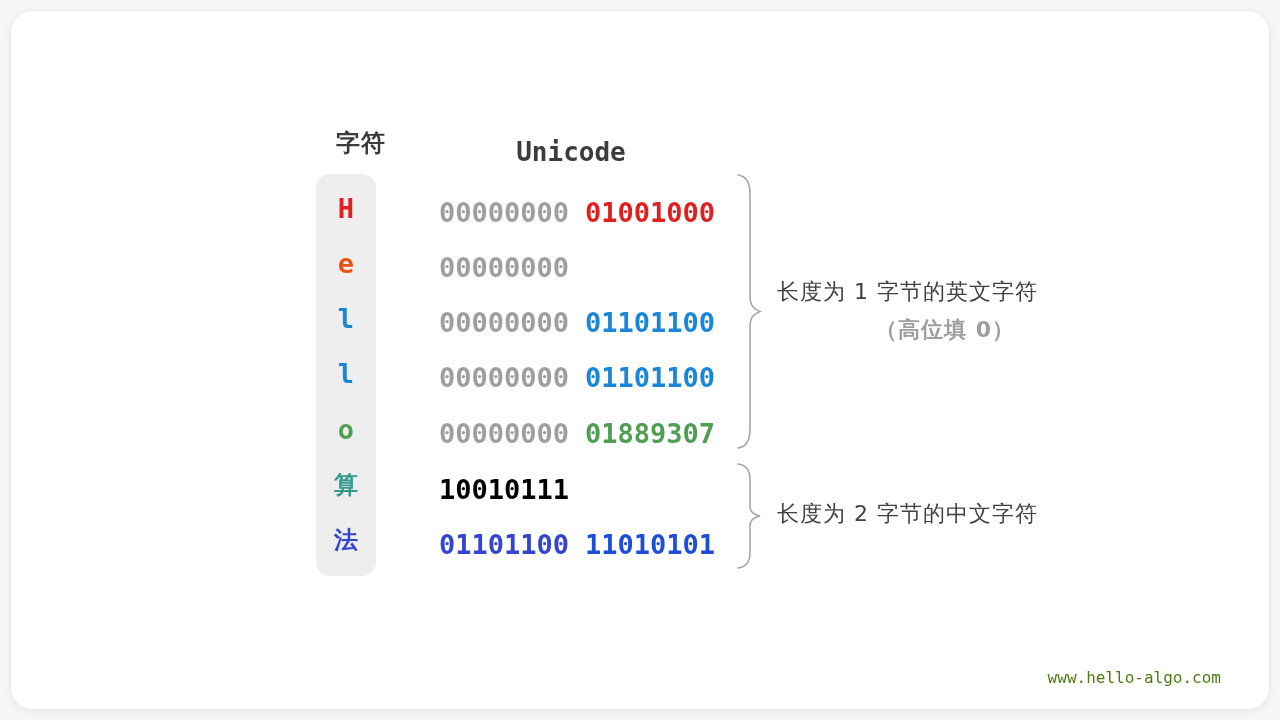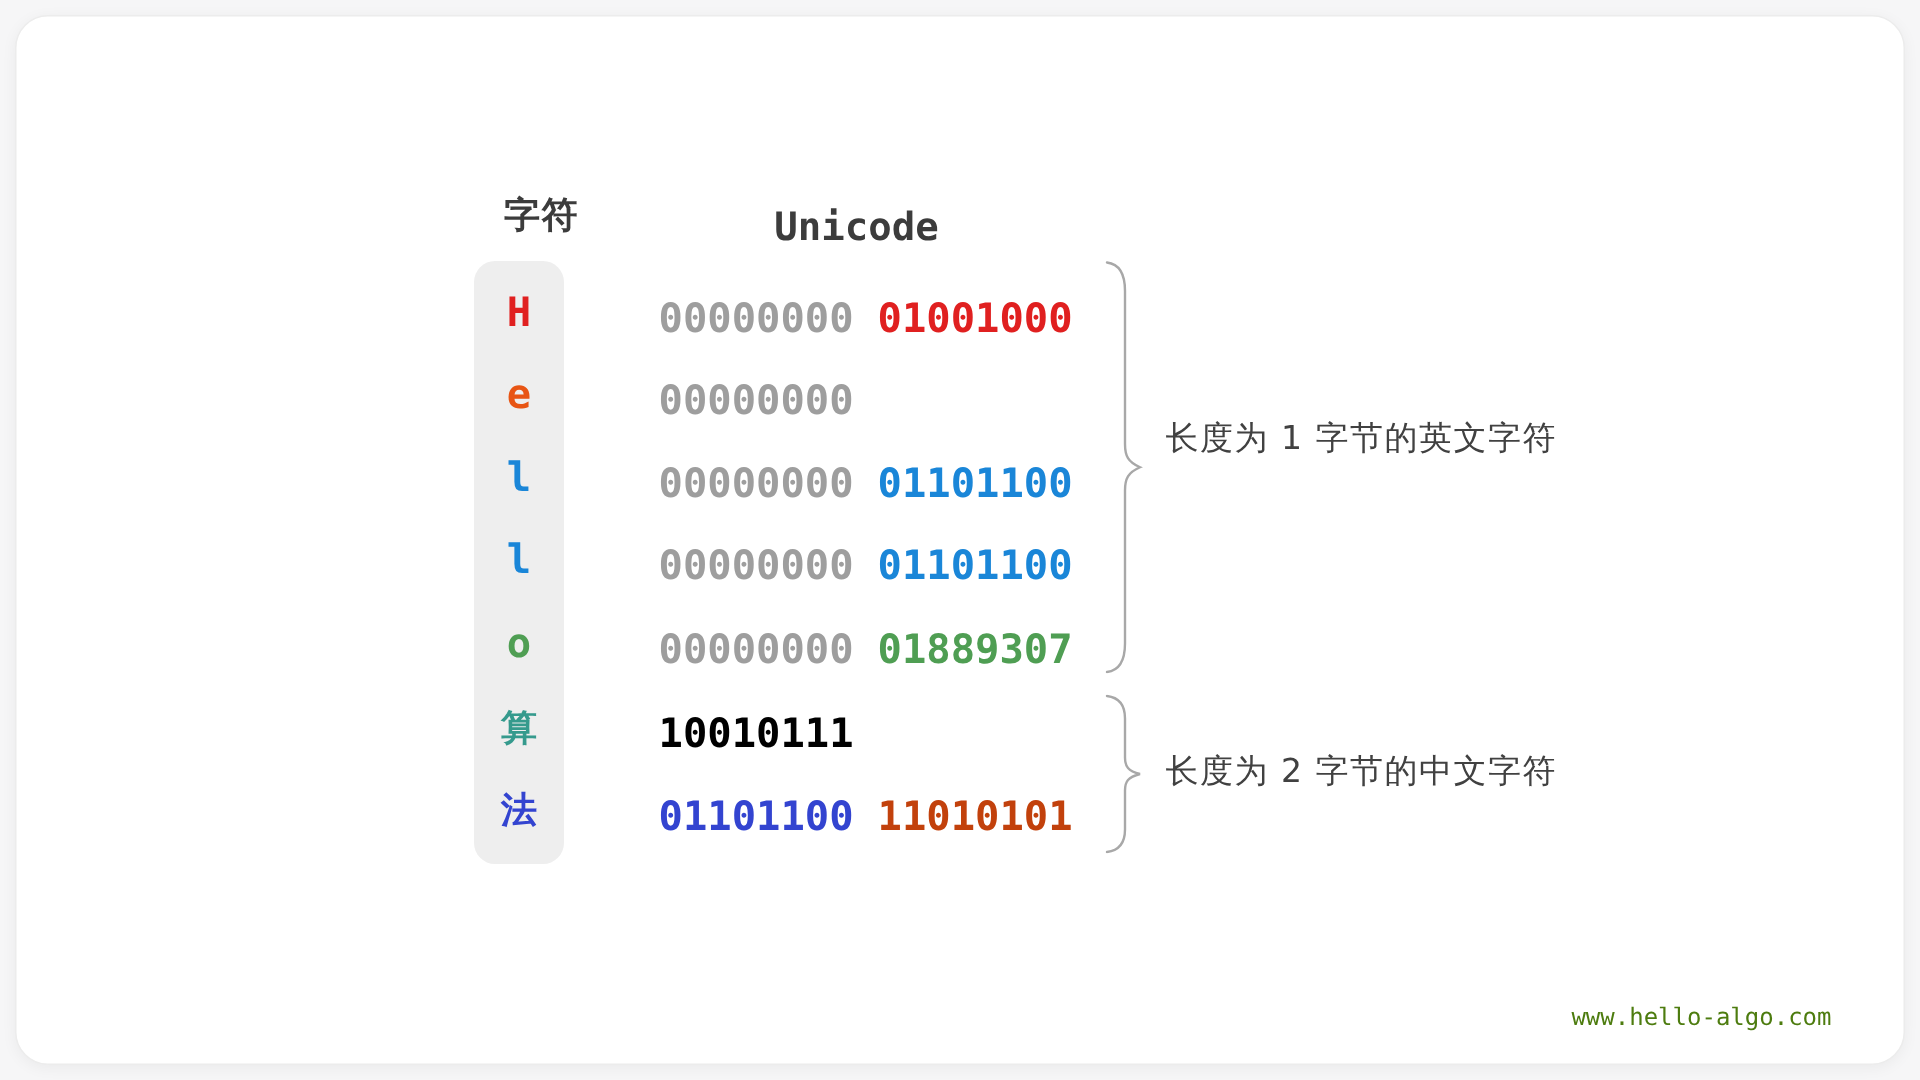--- a/index.html
+++ b/index.html
@@ -131,32 +131,33 @@
           <span class="byte" style="color: rgb(158, 158, 158);">00000000</span>
           <span class="byte" style="color: rgb(79, 158, 83);">01889307</span>
         </div>
         <div class="char-cell cjk" style="top: 454px; color: rgb(53, 154, 141);">算</div>
         <div class="code-cell" style="top: 454px;">
           <span class="byte" style="color: #000000;">10010111</span>
         </div>
         <div class="char-cell cjk" style="top: 509px; color: rgb(51, 68, 208);">法</div>
         <div class="code-cell" style="top: 509px;">
           <span class="byte" style="color: rgb(51, 68, 208);">01101100</span>
-          <span class="byte" style="color: #c2410c;">11010101</span>
+          <span class="byte" style="color: #1d4ed8;">11010101</span>
         </div>
       </div>
 
     <svg class="brace" style="top:163px" width="30" height="275" viewBox="0 0 30 275">
       <path d="M5 1 C 13 2 17 8 17 20 L 17 122 C 17 130 19 134 27 137.5 C 19 141 17 145 17 153 L 17 255 C 17 267 13 273 5 274" fill="none" stroke="#a8a8a8" stroke-width="1.6" stroke-linecap="round"></path>
     </svg>
 
     <svg class="brace" style="top:452px" width="30" height="106" viewBox="0 0 30 106">
       <path d="M5 1 C 13 2 17 7 17 16 L 17 42 C 17 48 19 51 27 53 C 19 55 17 58 17 64 L 17 90 C 17 99 13 104 5 105" fill="none" stroke="#a8a8a8" stroke-width="1.6" stroke-linecap="round"></path>
     </svg>
 
     <div class="anno-line1" style="top:266px">长度为 1 字节的英文字符</div>
 
+    <div class="anno-sub" style="top:304px">（高位填 0）</div>
 
     <div class="anno-line1" style="top:488px">长度为 2 字节的中文字符</div>
 
     <div class="watermark">www.hello-algo.com</div>
   </div>
 </div>
 
 </body></html>

